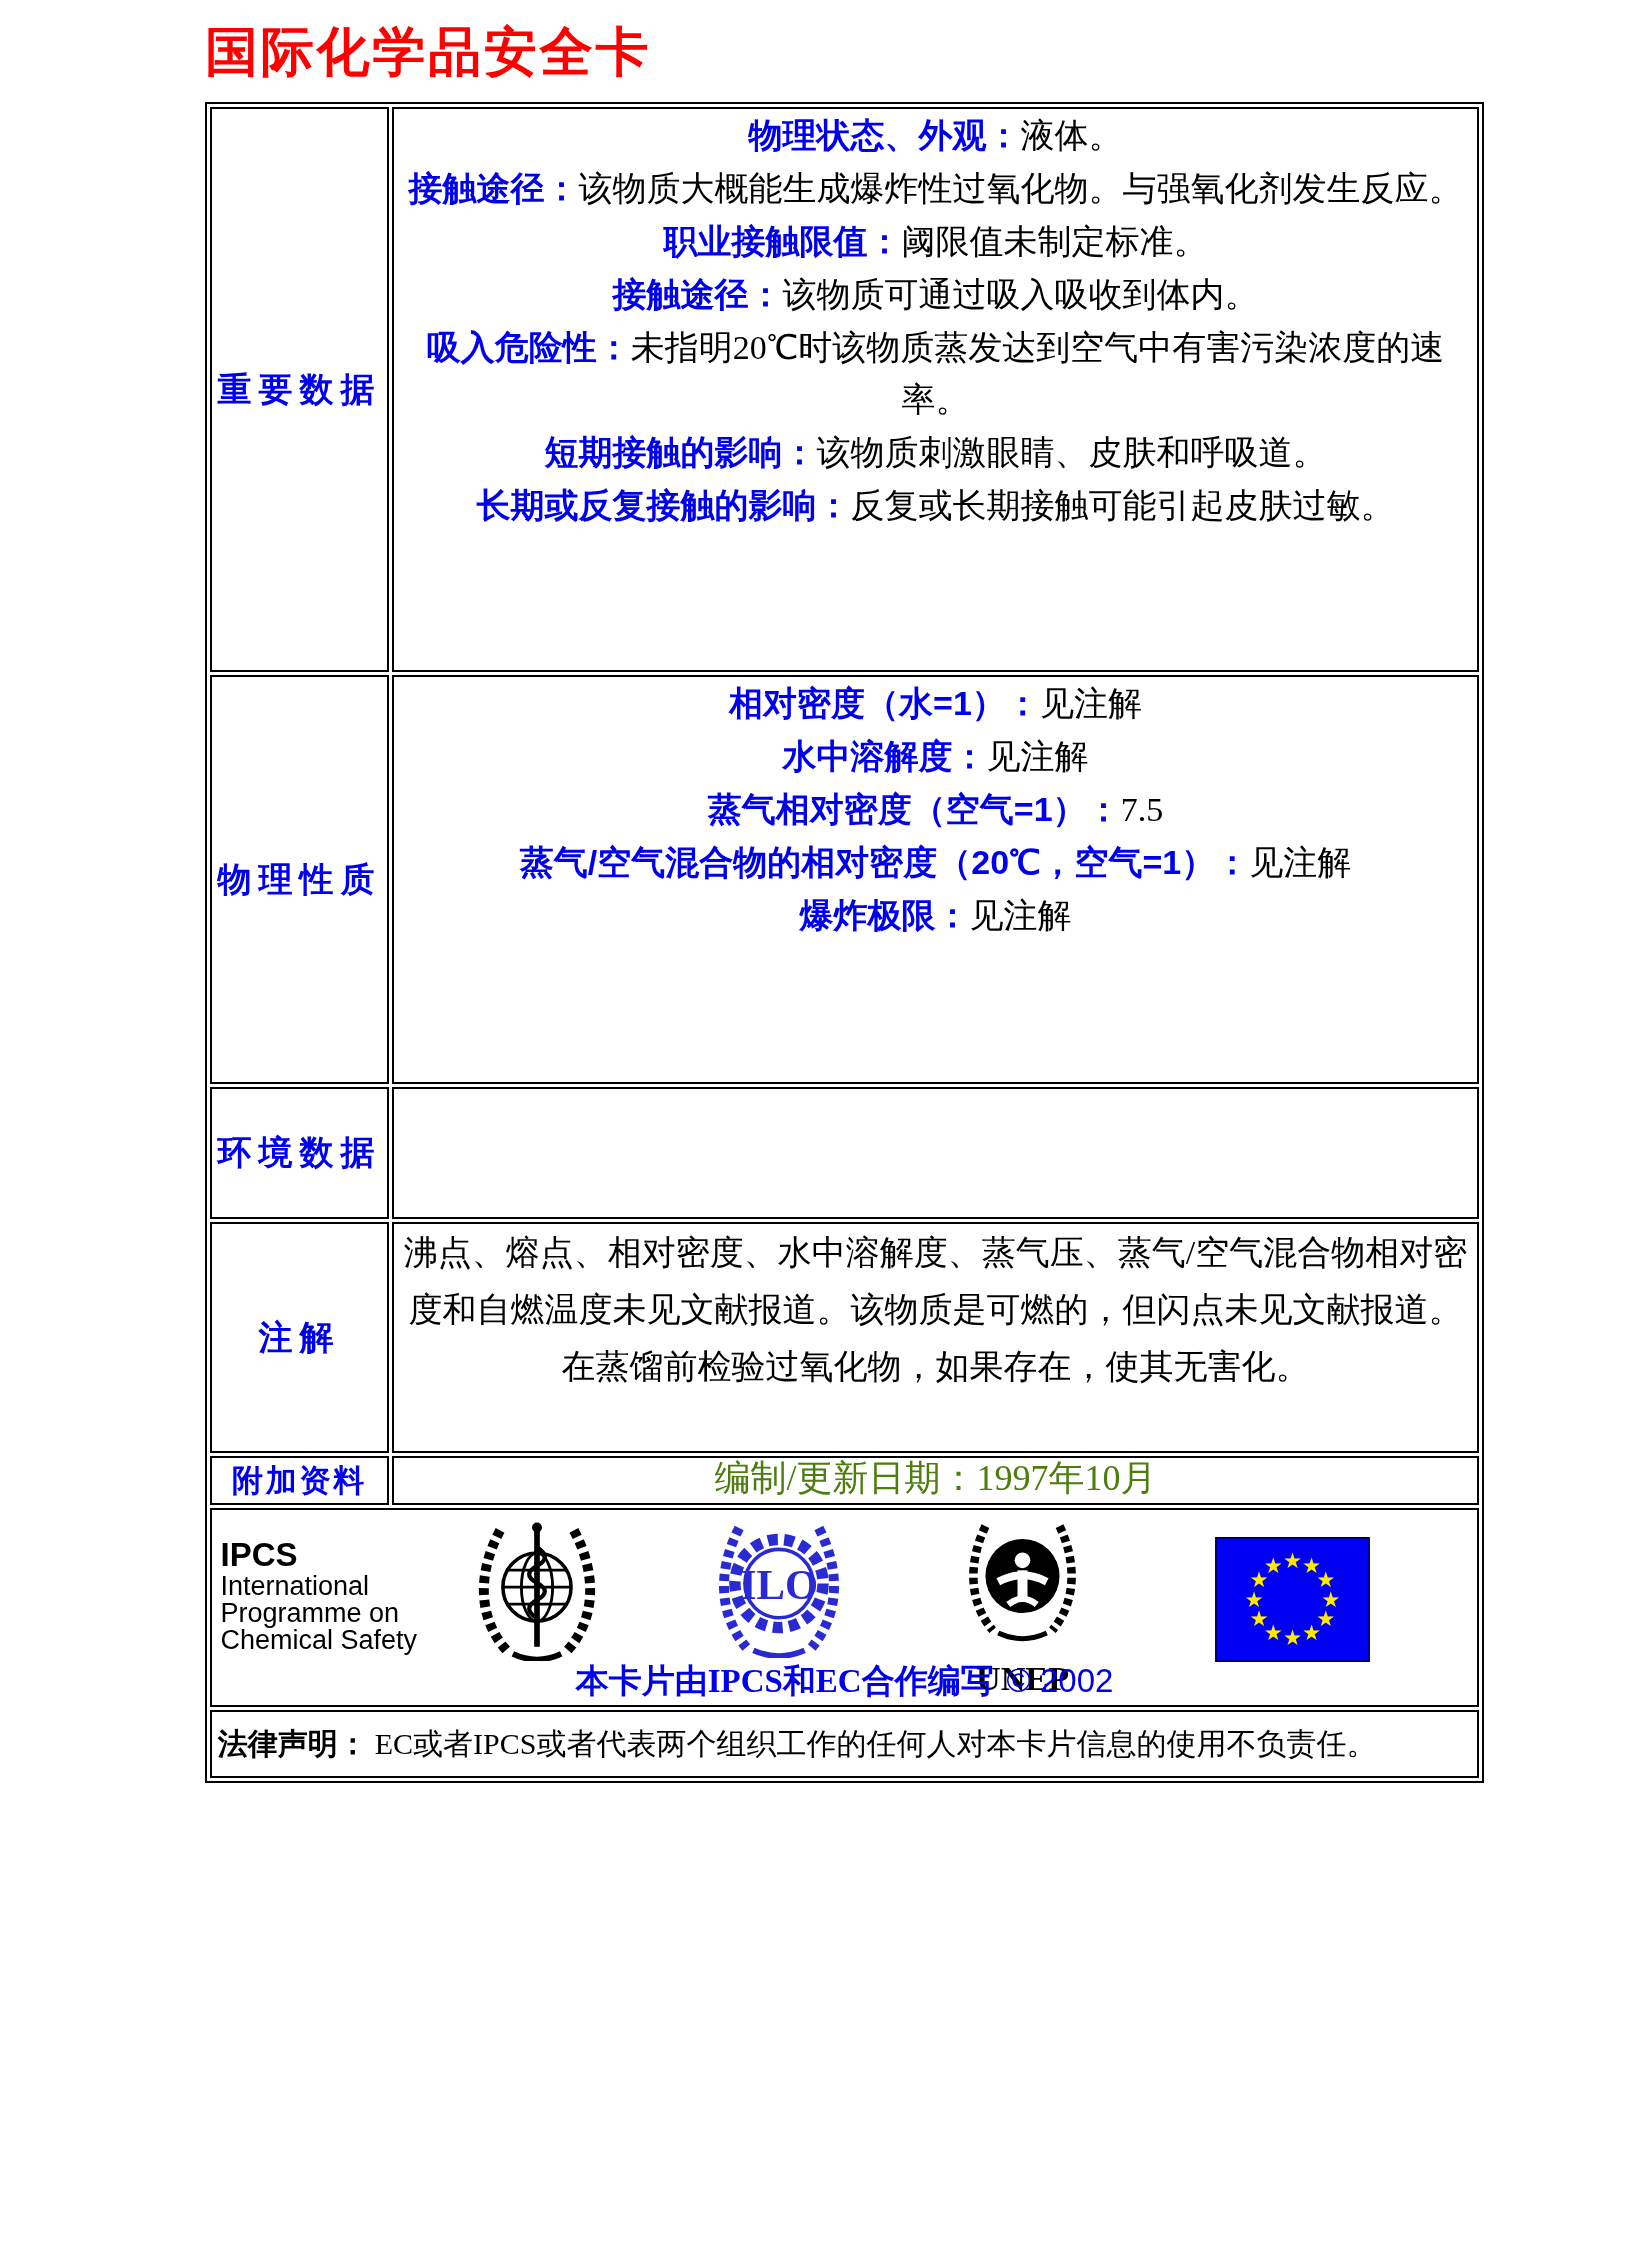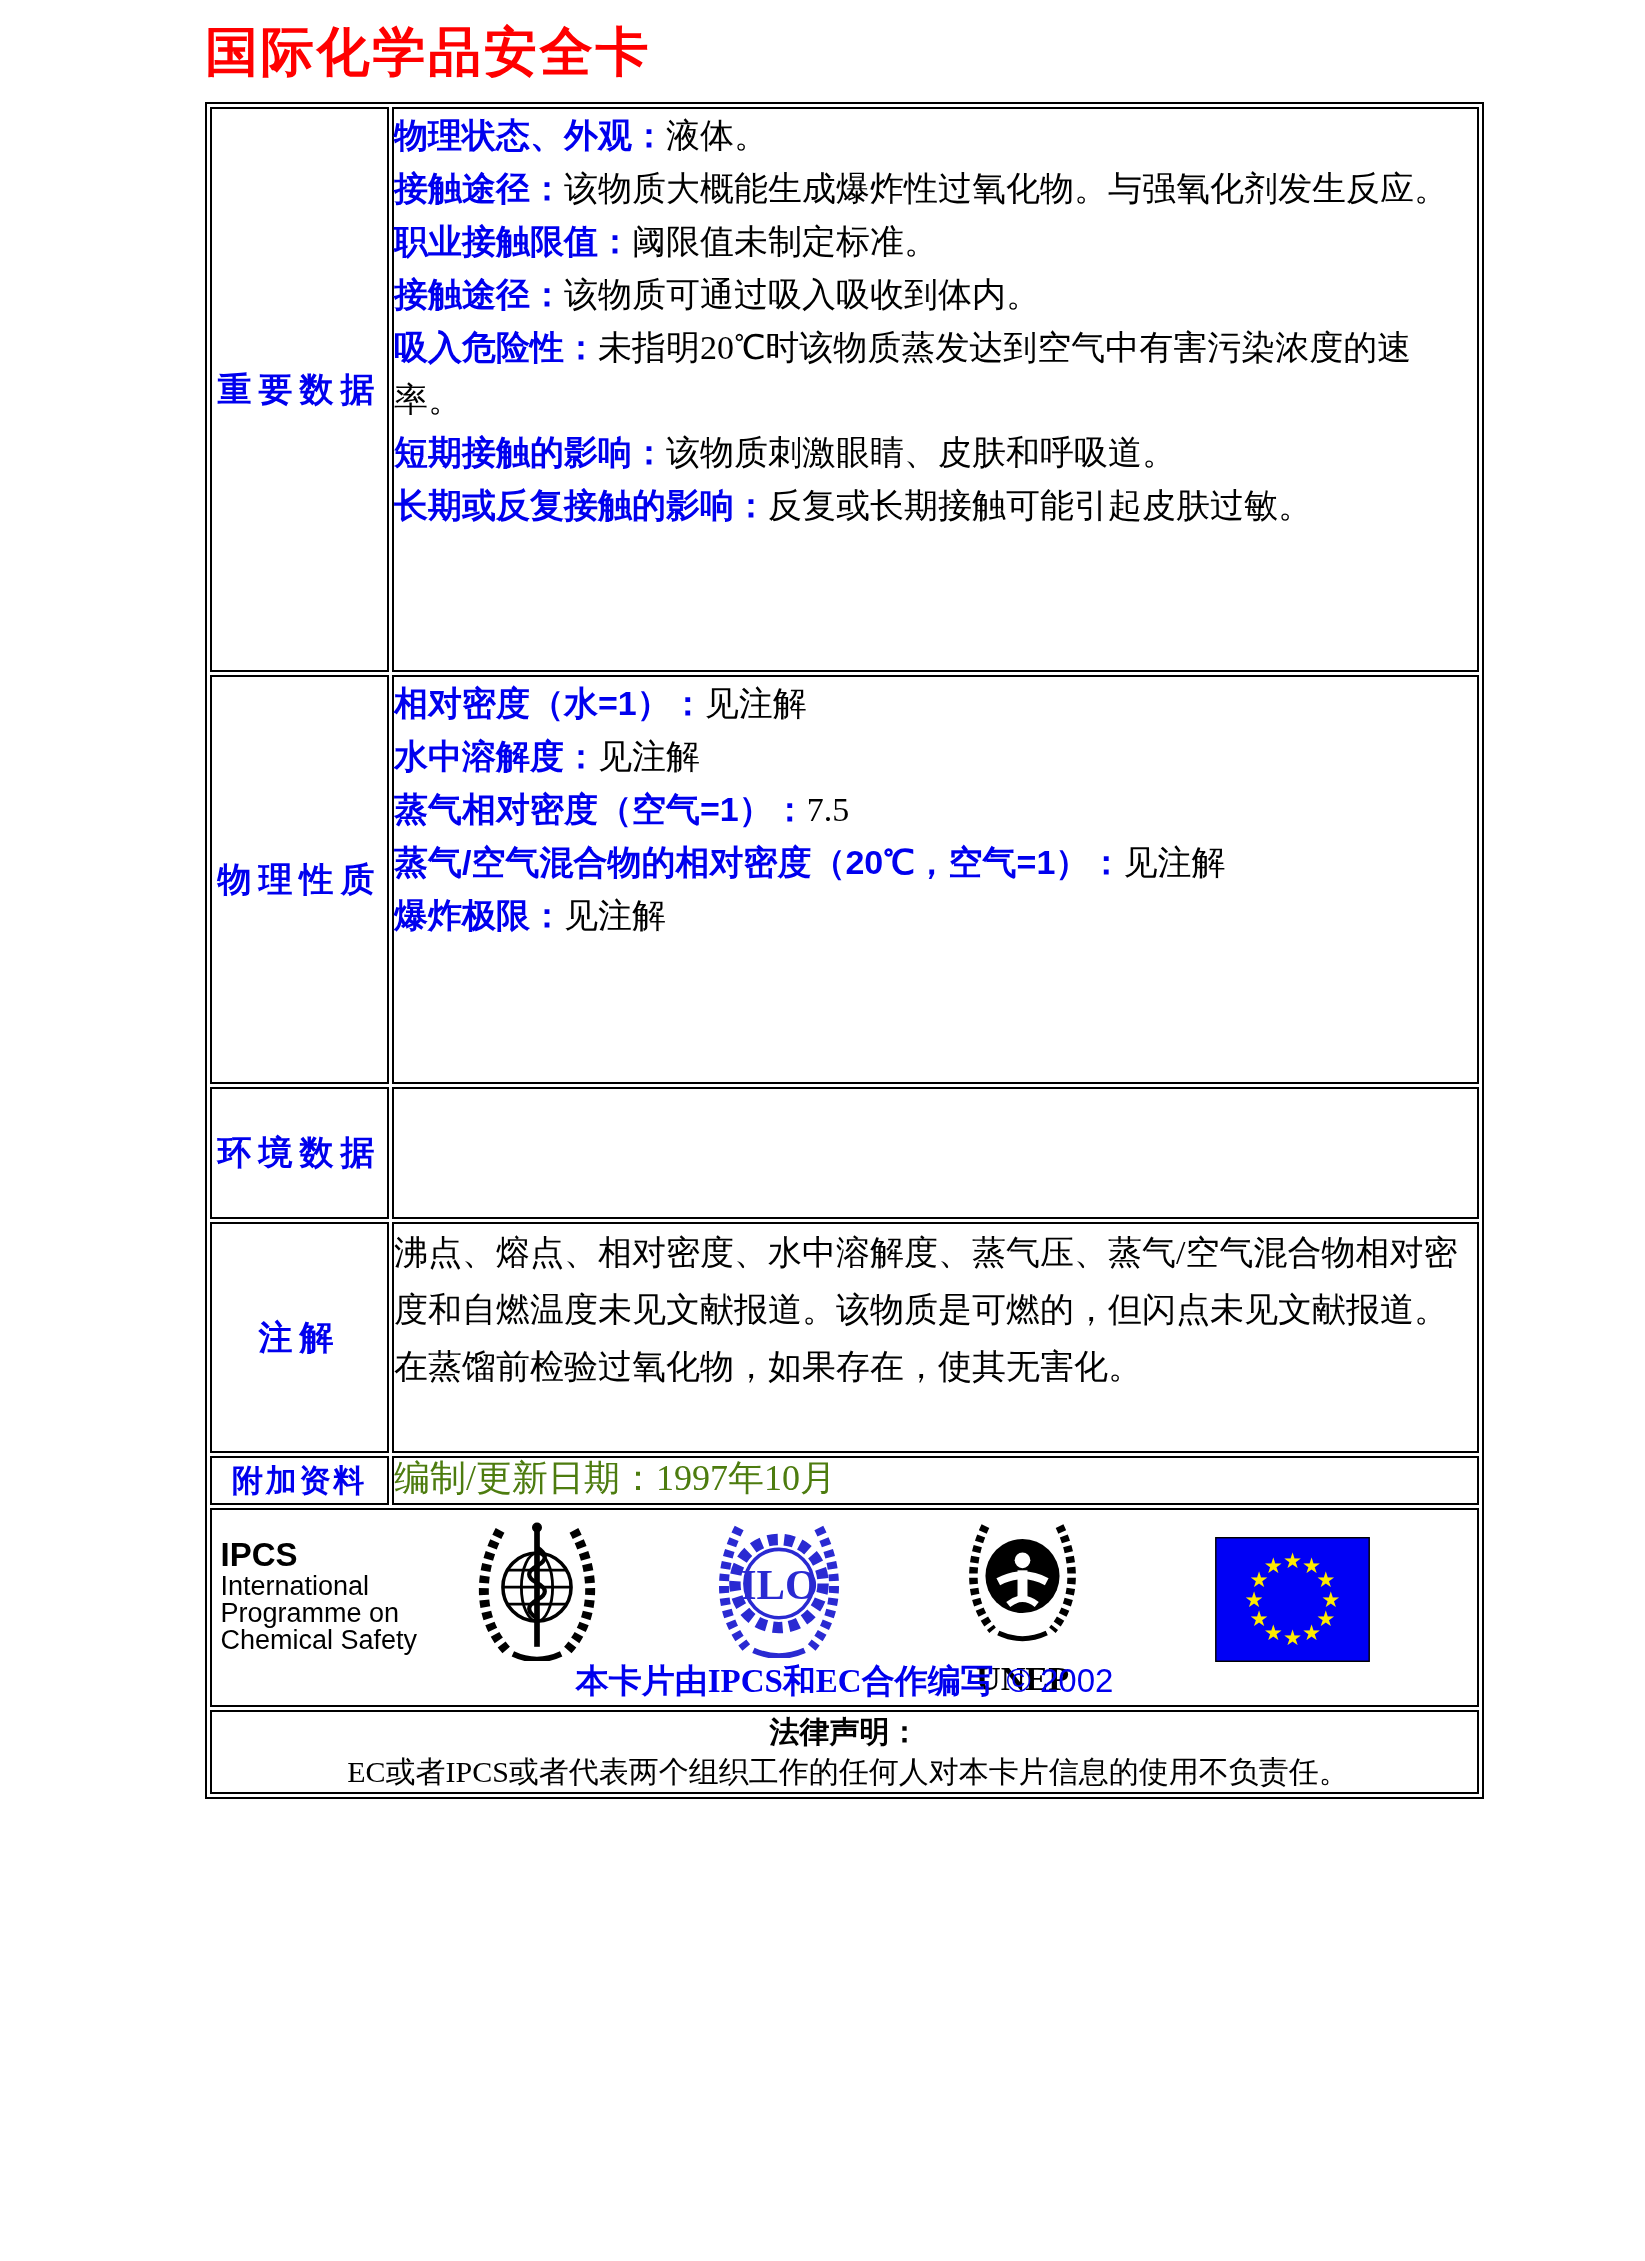--- a/index.html
+++ b/index.html
@@ -19,21 +19,21 @@
              padding:0 5.7px 0 7px;font-size:27px;}
   .hdr-label{color:#0000ee;font-family:"Liberation Sans",sans-serif;font-weight:bold;}
   .hdr-num{color:#000;font-family:"Liberation Serif",serif;margin-left:10px;}
   .hdr-name{color:#000;font-family:"Liberation Serif",serif;}
   
   td.sec{vertical-align:middle;}
   .sec-label{display:flex;align-items:center;justify-content:center;height:100%;
              color:#0000ee;font-family:"Liberation Sans",sans-serif;font-weight:bold;
              font-size:34px;letter-spacing:7px;text-align:center;}
   
-  td.content{padding:1.4px 5.7px 1.4px 5.7px;}
+  td.content{padding:1.4px 5.7px 1.4px 5.7px;text-align:center;}
   .line{font-size:34px;line-height:52px;}
   .fld{color:#0000ee;font-family:"Liberation Sans",sans-serif;font-weight:bold;}
   .val{color:#000;font-family:"Liberation Serif",serif;}
   .notes-text{font-size:34px;line-height:57px;color:#000;}
   .addl{font-size:36px;line-height:41px;color:#4d7c0f;}
   
   td.h-important{height:561px;} td.h-physical{height:405px;}
   td.h-environment{height:128px;} td.h-notes{height:227px;}
   td.h-additional{height:45px;} td.h-logos{height:195px;} td.h-legal{height:64px;}
   
@@ -44,21 +44,21 @@
   .logo{position:absolute;}
   .who-logo{left:261px;top:8.5px;}
   .ilo-logo{left:503px;top:8.5px;}
   .unep-logo{left:752px;top:8.5px;}
   .eu-flag{left:1003px;top:27px;}
   .credit-line{position:absolute;left:0;right:0;top:152px;text-align:center;
                font-size:33px;line-height:37px;color:#0000ee;}
   .credit-main{font-family:"Liberation Serif",serif;font-weight:bold;}
   .credit-copy{font-family:"Liberation Sans",sans-serif;font-weight:normal;margin-left:12.8px;}
   
-  .legal-inner{display:flex;align-items:center;height:100%;padding:0 5.7px;font-size:30px;line-height:40px;flex-direction:column;}
+  .legal-inner{display:flex;align-items:center;height:100%;padding:0 5.7px;font-size:30px;line-height:40px;}
   .legal-label{font-family:"Liberation Sans",sans-serif;font-weight:bold;color:#000;white-space:nowrap;}
   .legal-text{font-family:"Liberation Serif",serif;color:#000;margin-left:7px;}
 </style>
 </head>
 <body>
 
 <div class="page">
 
   <div class="doc-title">国际化学品安全卡</div>
 

